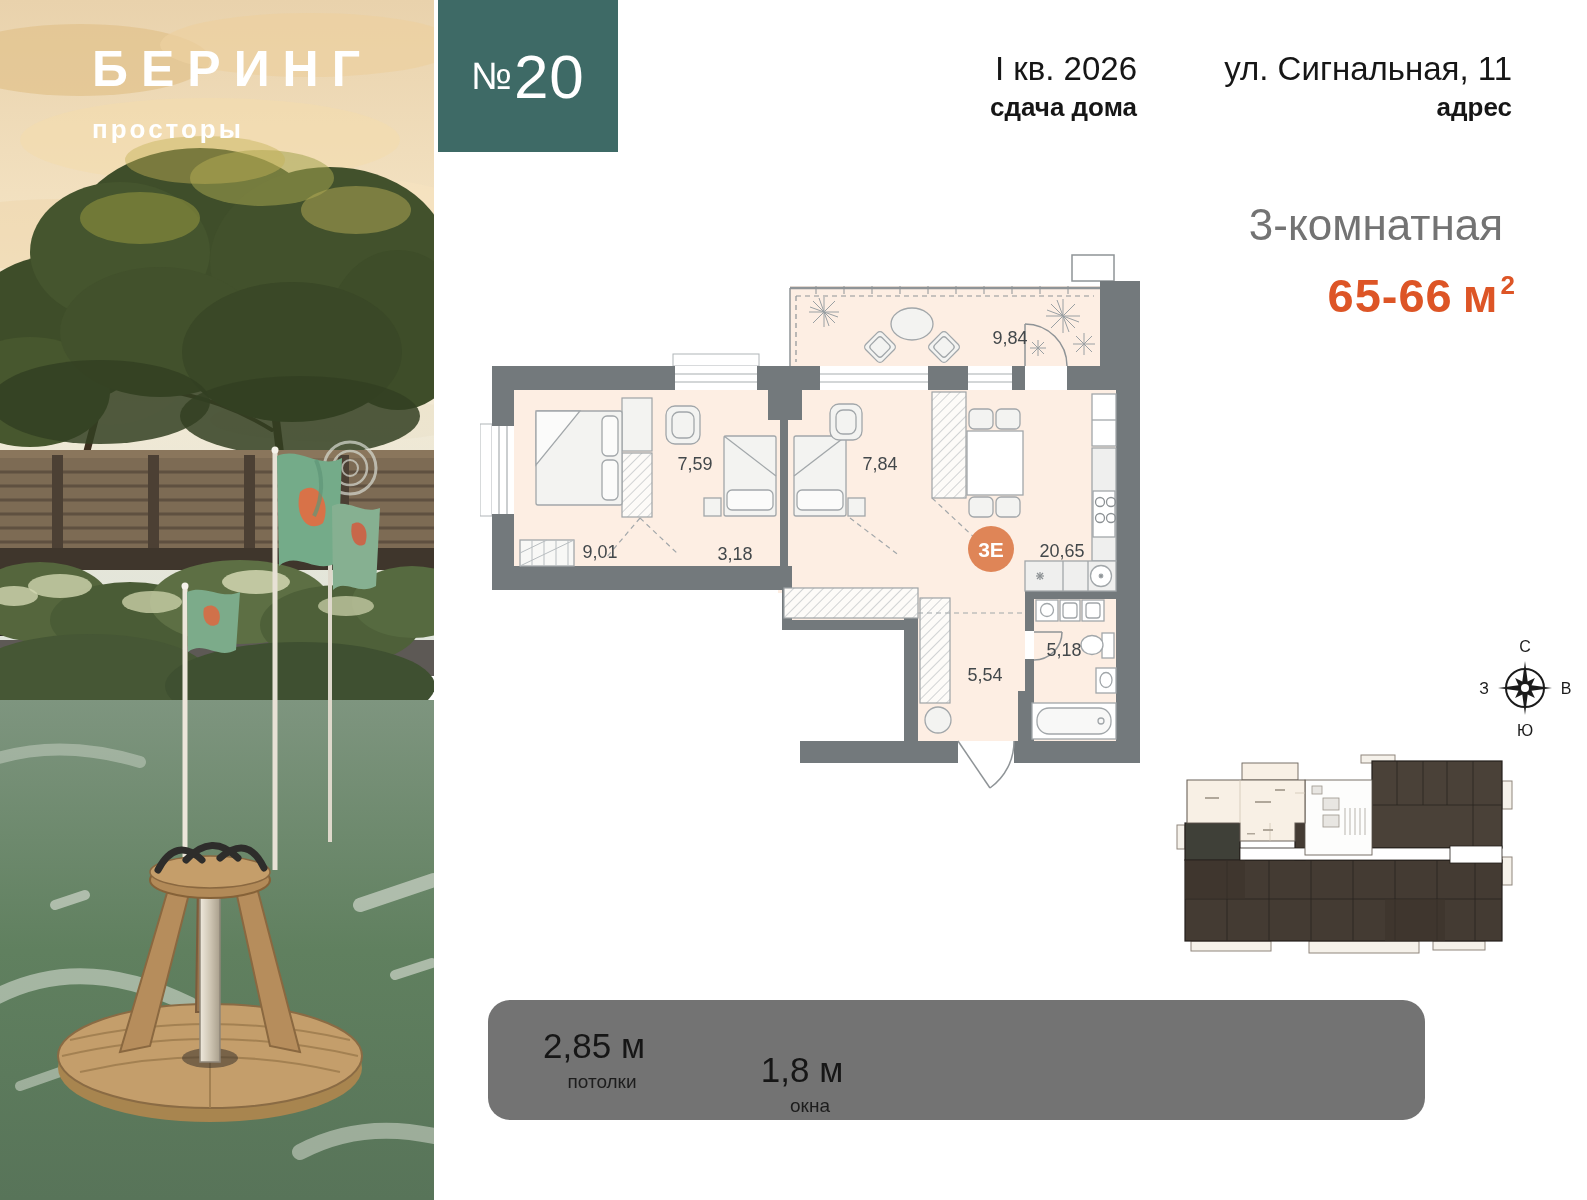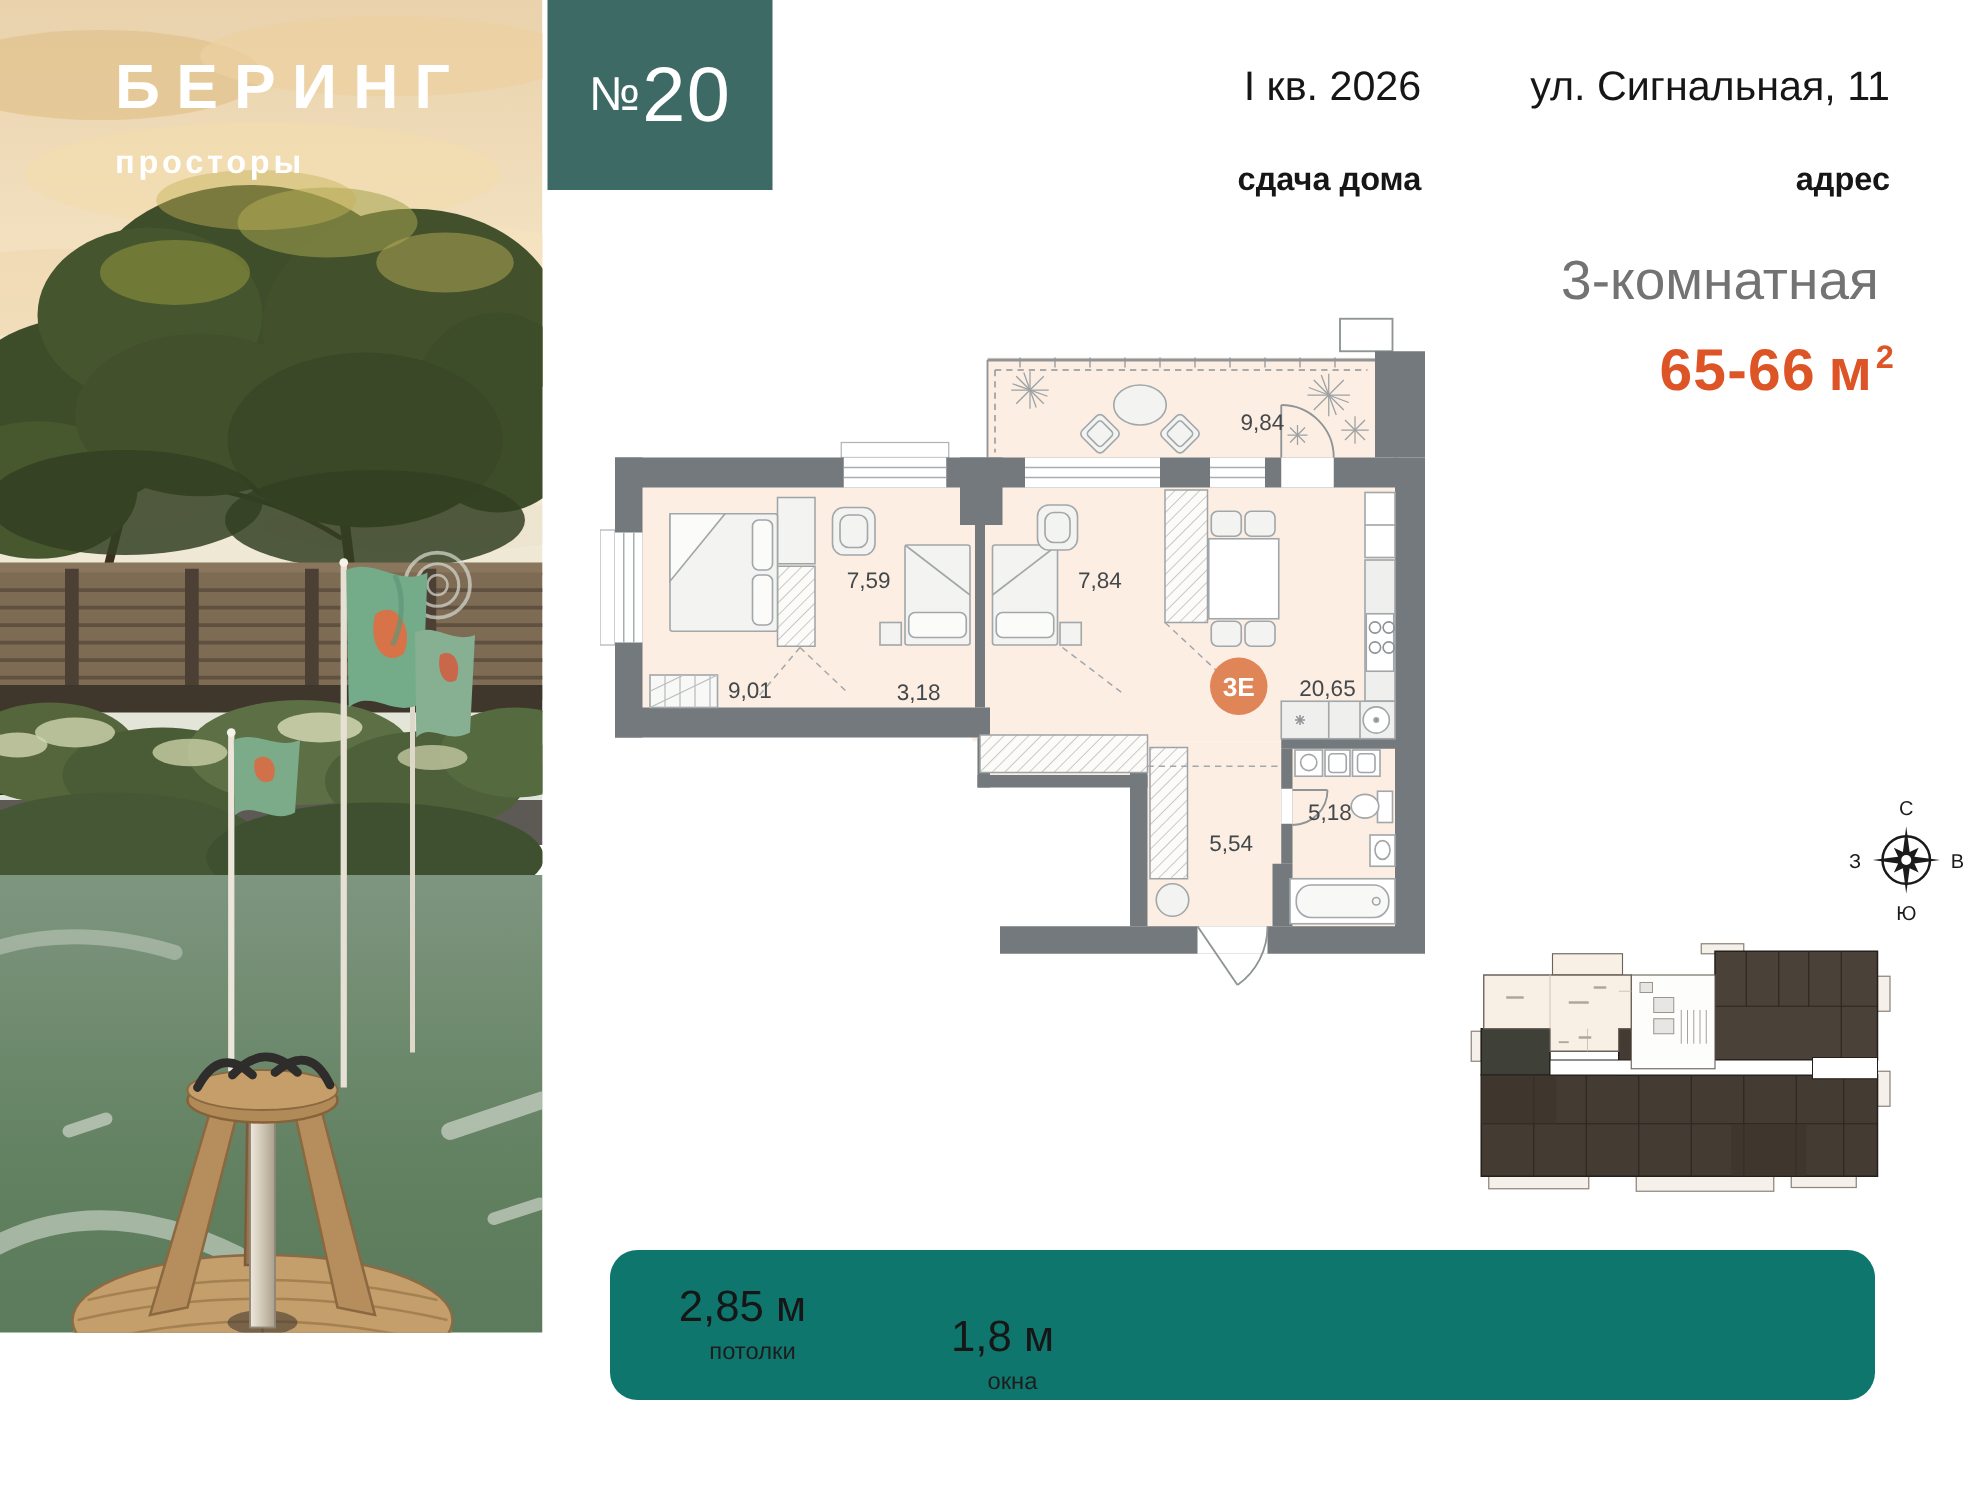--- a/index.html
+++ b/index.html
@@ -3,41 +3,41 @@
 <meta charset="utf-8">
 <style>
   html,body{margin:0;padding:0;}
   body{
     width:1587px;height:1200px;position:relative;background:#ffffff;
     font-family:"Liberation Sans","DejaVu Sans",sans-serif;overflow:hidden;
     -webkit-font-smoothing:antialiased;
   }
   .abs{position:absolute;}
   
-  .photo{left:0;top:0;width:434px;height:1066px;overflow:hidden;}
+  .photo{left:0;top:0;width:434px;height:1200px;overflow:hidden;}
   .brand{left:92px;top:44px;color:#ffffff;}
   .brand-name{font-size:50px;font-weight:bold;letter-spacing:13px;line-height:1;}
   .brand-sub{font-size:26px;font-weight:bold;letter-spacing:3px;margin-top:22px;line-height:1;}
   
   .badge{left:438px;top:0;width:180px;height:152px;background:#3e6a66;color:#fff;
          display:flex;align-items:center;justify-content:center;}
   .badge .no{font-size:38px;font-weight:400;margin-right:2px;}
   .badge .num{font-size:62px;font-weight:500;letter-spacing:1px;}
   
-  .hblock{top:50px;display:flex;flex-direction:column;align-items:flex-end;color:#161616;gap:36px;}
+  .hblock{top:50px;display:flex;flex-direction:column;align-items:flex-end;color:#161616;}
   .hvalue{font-size:33px;font-weight:500;line-height:1.15;}
   .hlabel{font-size:26px;font-weight:700;margin-top:4px;}
   .completion{right:450px;}
   .address{right:75px;}
   .apt-type{right:84px;top:200px;font-size:44px;font-weight:500;color:#737373;}
   .apt-area{right:71px;top:268px;font-size:47px;font-weight:600;color:#dd5526;letter-spacing:1px;}
   .apt-area sup{font-size:26px;vertical-align:18px;margin-left:2px;}
   .apt-area .unit{margin-left:10px;}
   
-  .specs{left:488px;top:1000px;width:1012px;height:120px;background:#0f766e;border-radius:22px;
+  .specs{left:488px;top:1000px;width:937px;height:120px;background:#737373;border-radius:22px;
          display:flex;align-items:center;}
   .spec{display:flex;flex-direction:column;align-items:center;justify-content:center;text-align:center;}
   .spec:nth-child(1){width:212px;}
   .spec:nth-child(2){width:204px;margin-top:48px;}
   .spec:nth-child(3){width:360px;}
   .spec:nth-child(4){width:248px;}
   .spec-value{font-size:35px;font-weight:500;color:#161616;line-height:1.1;}
   .spec-label{font-size:19px;font-weight:400;color:#1d1d1d;margin-top:6px;padding-left:16px;}
   svg text{font-family:"Liberation Sans","DejaVu Sans",sans-serif;}
 </style>

